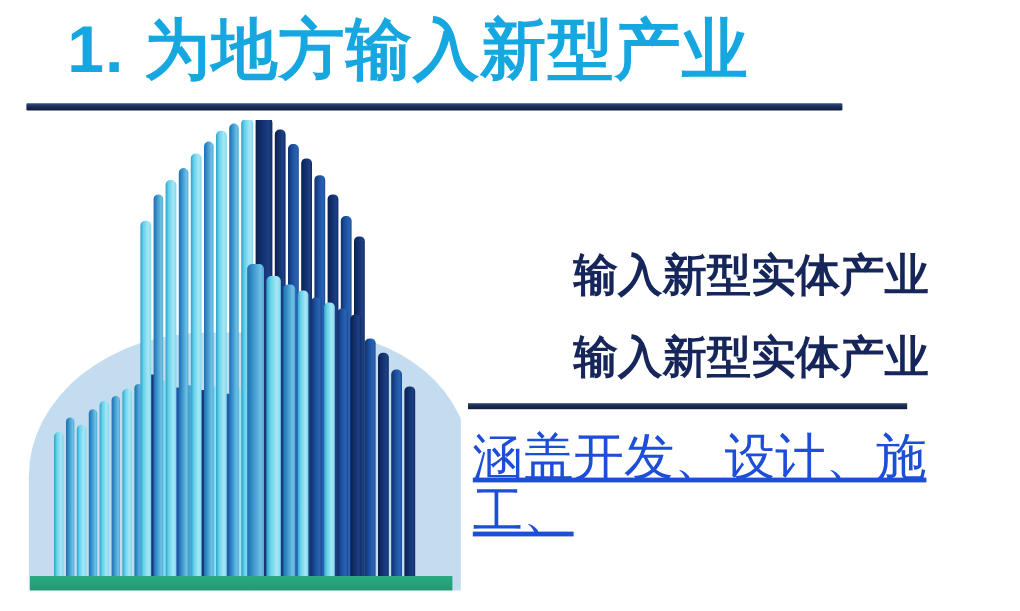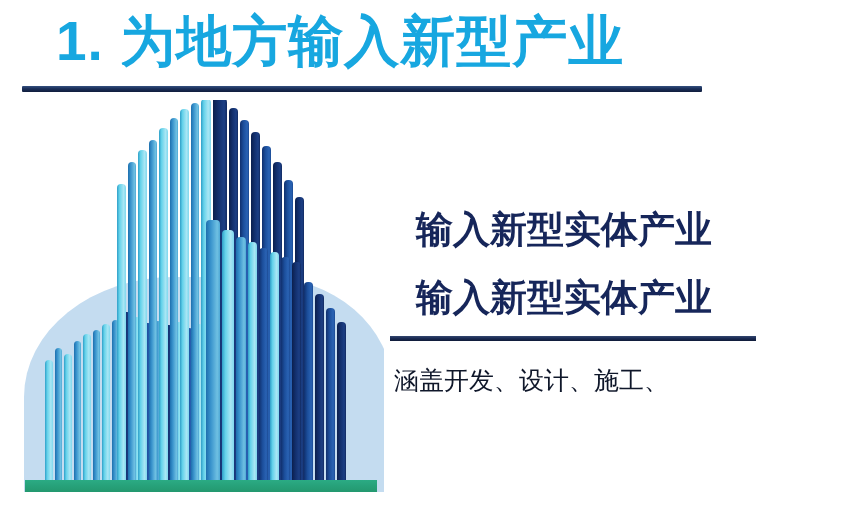--- a/index.html
+++ b/index.html
@@ -63,45 +63,47 @@
   
   .c-cyan  { background:linear-gradient(90deg,#2f9fc8 0%,#64d2ea 28%,#a8e6f4 72%,#7fd8ee 100%); }
   .c-mid   { background:linear-gradient(90deg,#1d6fae 0%,#3a94cd 35%,#6fc0e2 80%,#4fa9d6 100%); }
   .c-blue  { background:linear-gradient(90deg,#10306e 0%,#1c4f9c 40%,#2a63b4 80%,#1b4a93 100%); }
   .c-navy  { background:linear-gradient(90deg,#0b1f4d 0%,#13306e 40%,#1c3f85 80%,#122a60 100%); }
   .peak-top{ border-radius:3px 10px 0 0; }
 
   
   #headings{
     position:absolute;
-    left:416px; top:196px;
+    left:394px; top:196px;
     width:380px;
+    text-align:right;
   }
   .heading{
     font-size:37px;
     font-weight:bold;
     color:#16265a;
     line-height:68px;
     letter-spacing:0px;
     white-space:nowrap;
   }
   #heading-rule{
     position:absolute;
     left:390px; top:336px;
     width:366px; height:5px;
     background:linear-gradient(180deg,#32466f 0%,#1a2a52 50%,#0f1b38 100%);
   }
   #body-text{
     position:absolute;
     left:394px; top:358px;
     width:390px;
-    font-size:25px;
-    color:#0f172a;
+    font-size:42px;
+    color:#1d4ed8;
     line-height:45px;
     letter-spacing:0px;
+    text-decoration:underline;
   }
 </style>
 </head>
 <body>
 
 <div id="slide">
 
   <div id="title-text">1. 为地方输入新型产业</div>
   <div id="title-rule"></div>
 

